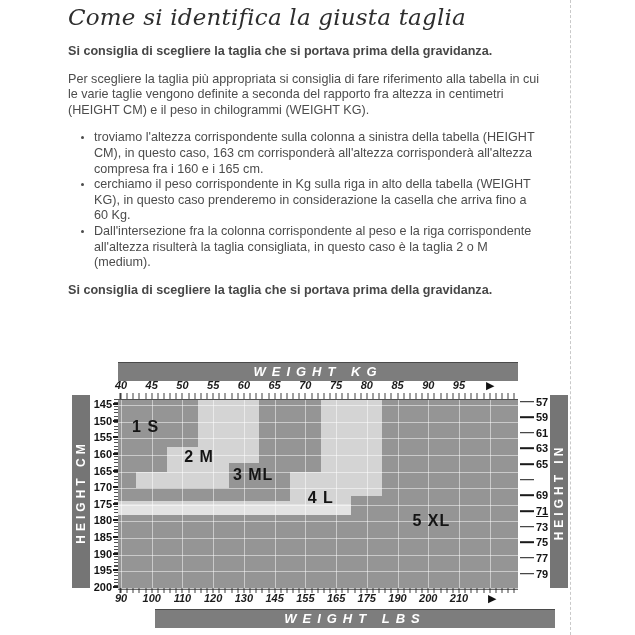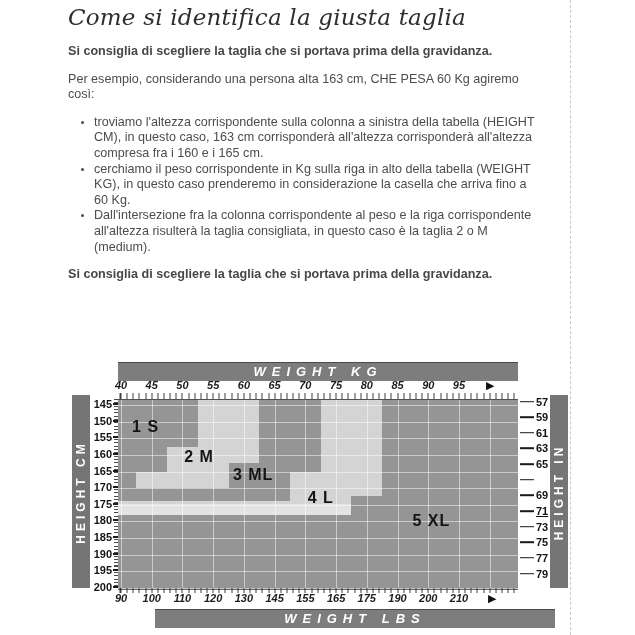--- a/index.html
+++ b/index.html
@@ -59,21 +59,21 @@
 </style>
 </head>
 <body>
 
 <div class="page">
   <div class="col-sep"></div>
 
   <div class="content">
     <h1 class="title">Come si identifica la giusta taglia</h1>
     <p class="b">Si consiglia di scegliere la taglia che si portava prima della gravidanza.</p>
-    <p>Per esempio, considerando una persona alta 163 cm, CHE PESA 60 Kg agiremo così:</p>
+    <p>Per scegliere la taglia più appropriata si consiglia di fare riferimento alla tabella in cui le varie taglie vengono definite a seconda del rapporto fra altezza in centimetri (HEIGHT CM) e il peso in chilogrammi (WEIGHT KG).</p>
     <ul>
       <li>troviamo l'altezza corrispondente sulla colonna a sinistra della tabella (HEIGHT CM), in questo caso, 163 cm corrisponderà all'altezza corrisponderà all'altezza compresa fra i 160 e i 165 cm.</li>
       <li>cerchiamo il peso corrispondente in Kg sulla riga in alto della tabella (WEIGHT KG), in questo caso prenderemo in considerazione la casella che arriva fino a 60 Kg.</li>
       <li>Dall'intersezione fra la colonna corrispondente al peso e la riga corrispondente all'altezza risulterà la taglia consigliata, in questo caso è la taglia 2 o M (medium).</li>
     </ul>
     <p class="b">Si consiglia di scegliere la taglia che si portava prima della gravidanza.</p>
   </div>
 
   <div class="chart">
     <div class="hbar top">WEIGHT KG</div>

